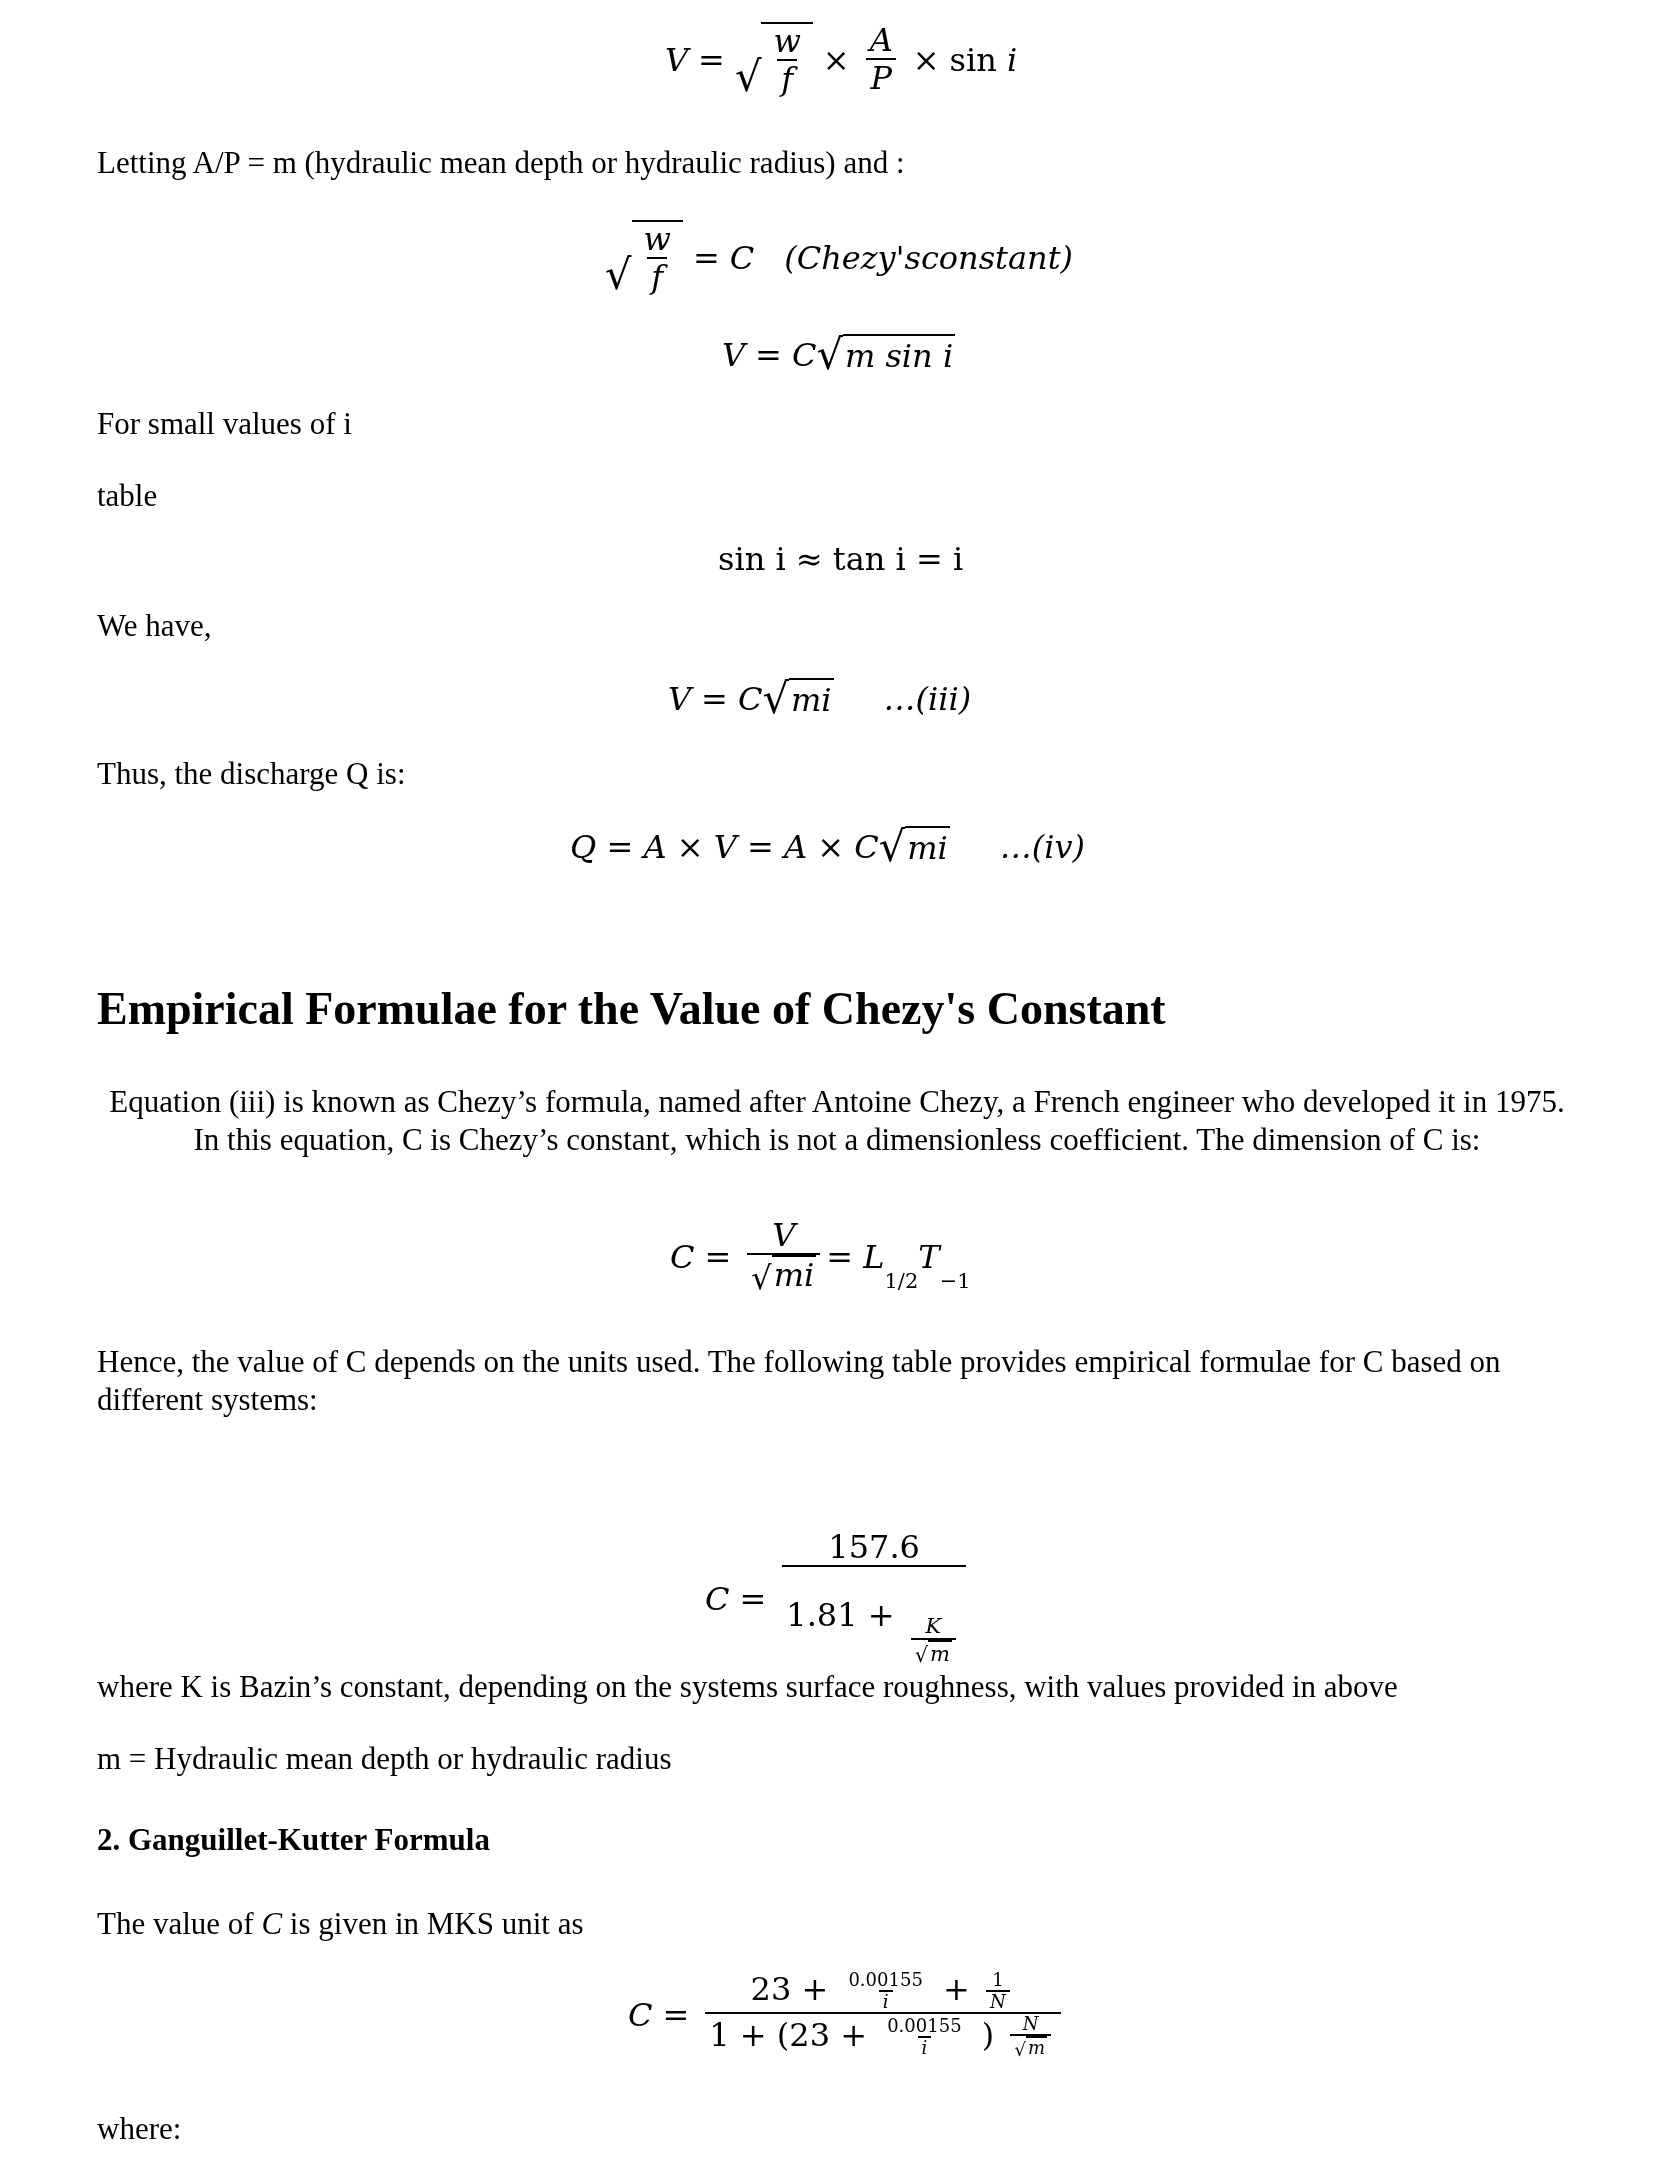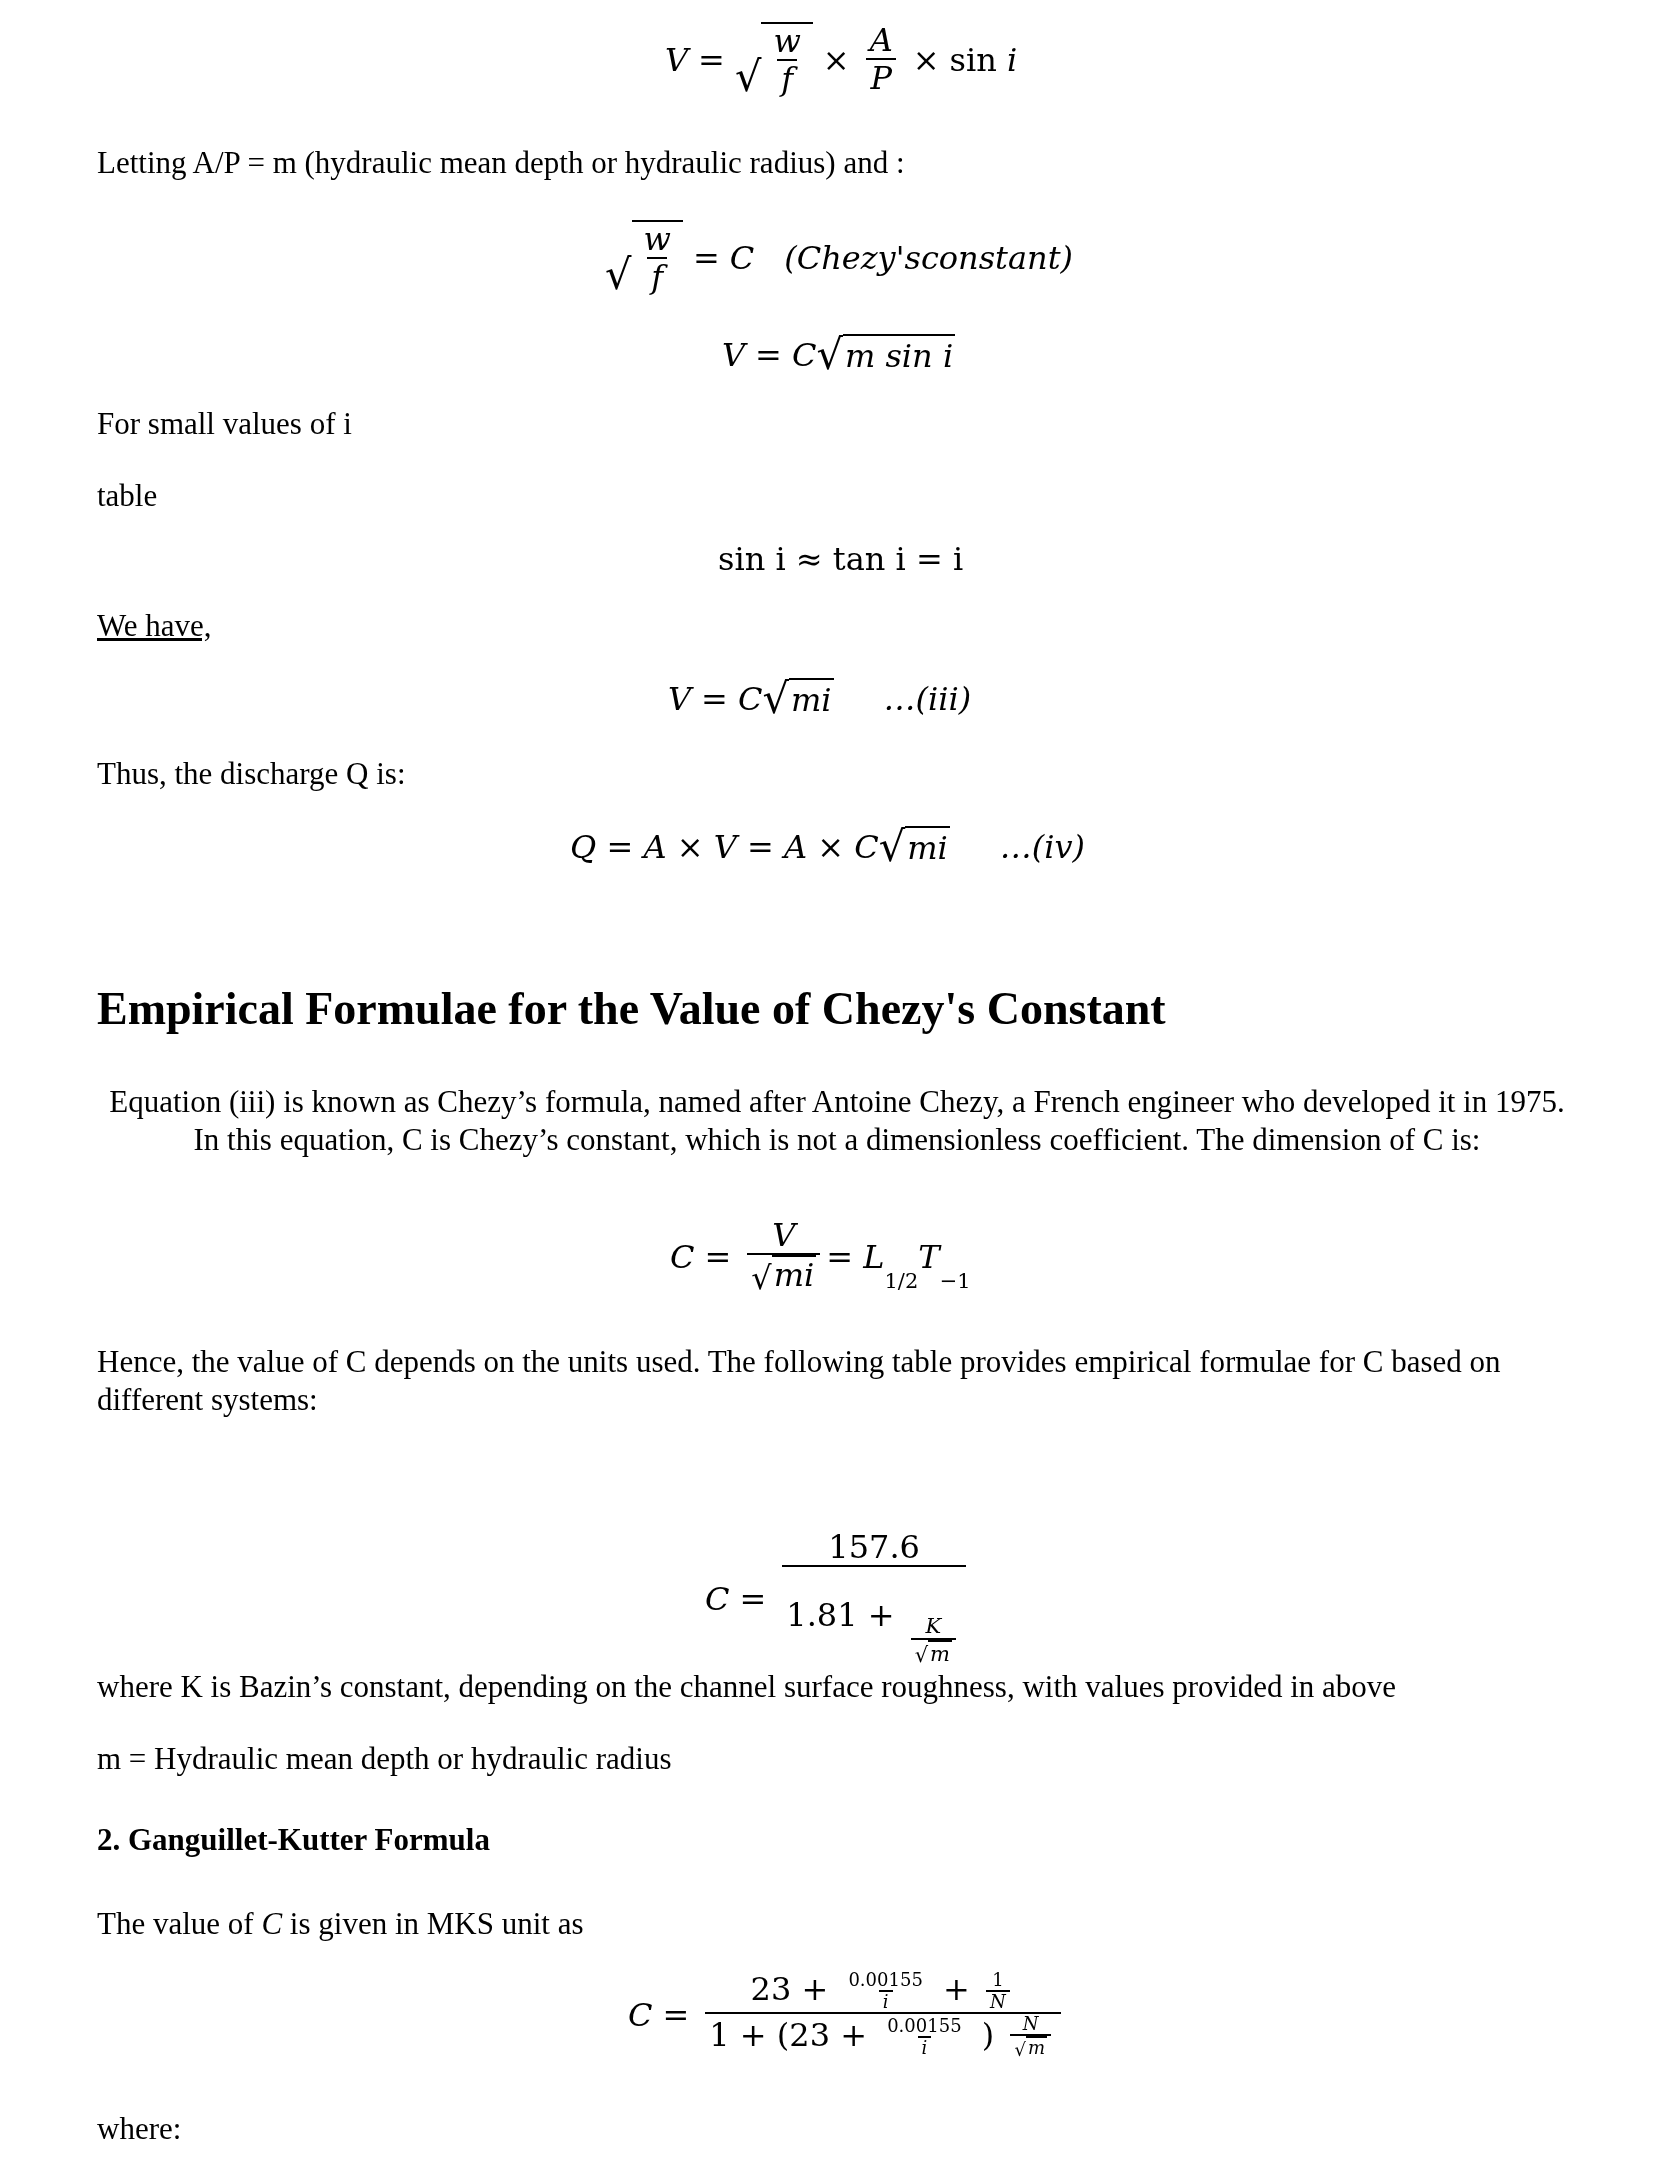--- a/index.html
+++ b/index.html
@@ -77,21 +77,21 @@
       </span>
   </div>
 
   <div class="txt" style="top:405px;">For small values of i</div>
   <div class="txt" style="top:477px;">table</div>
 
   <div class="eq" style="left:718px; top:540px;">
     <span>sin i ≈ tan i = i</span>
   </div>
 
-  <div class="txt" style="top:607px;text-decoration:underline;">We have,</div>
+  <div class="txt" style="top:607px;">We have,</div>
 
   <div class="eq" style="left:668px; top:678px;">
     <i>V</i>
       <span class="op">=</span>
       <i>C</i>
     <span class="sqrt">
         <span class="rad">√</span>
         <span class="body">
           <i>mi</i>
         </span>
@@ -149,21 +149,21 @@
                 <span class="rad" style="font-size:1em;">√</span>
                 <span class="body">
                   <i>m</i>
                 </span>
               </span></span>
           </span>
       </span>
     </span>
   </div>
 
-  <div class="txt" style="top:1668px;">where K is Bazin’s constant, depending on the channel surface roughness, with values provided in above</div>
+  <div class="txt" style="top:1668px;">where K is Bazin’s constant, depending on the systems surface roughness, with values provided in above</div>
   <div class="txt" style="top:1740px;">m = Hydraulic mean depth or hydraulic radius</div>
 
   <div class="h3" style="top:1822px;text-align:right;">2. Ganguillet-Kutter Formula</div>
 
   <div class="txt" style="top:1905px;">
     <span>The value of </span><i>C</i><span> is given in MKS unit as</span>
   </div>
 
   <div class="eq" style="left:628px; top:1970px;">
     <i>C</i>

